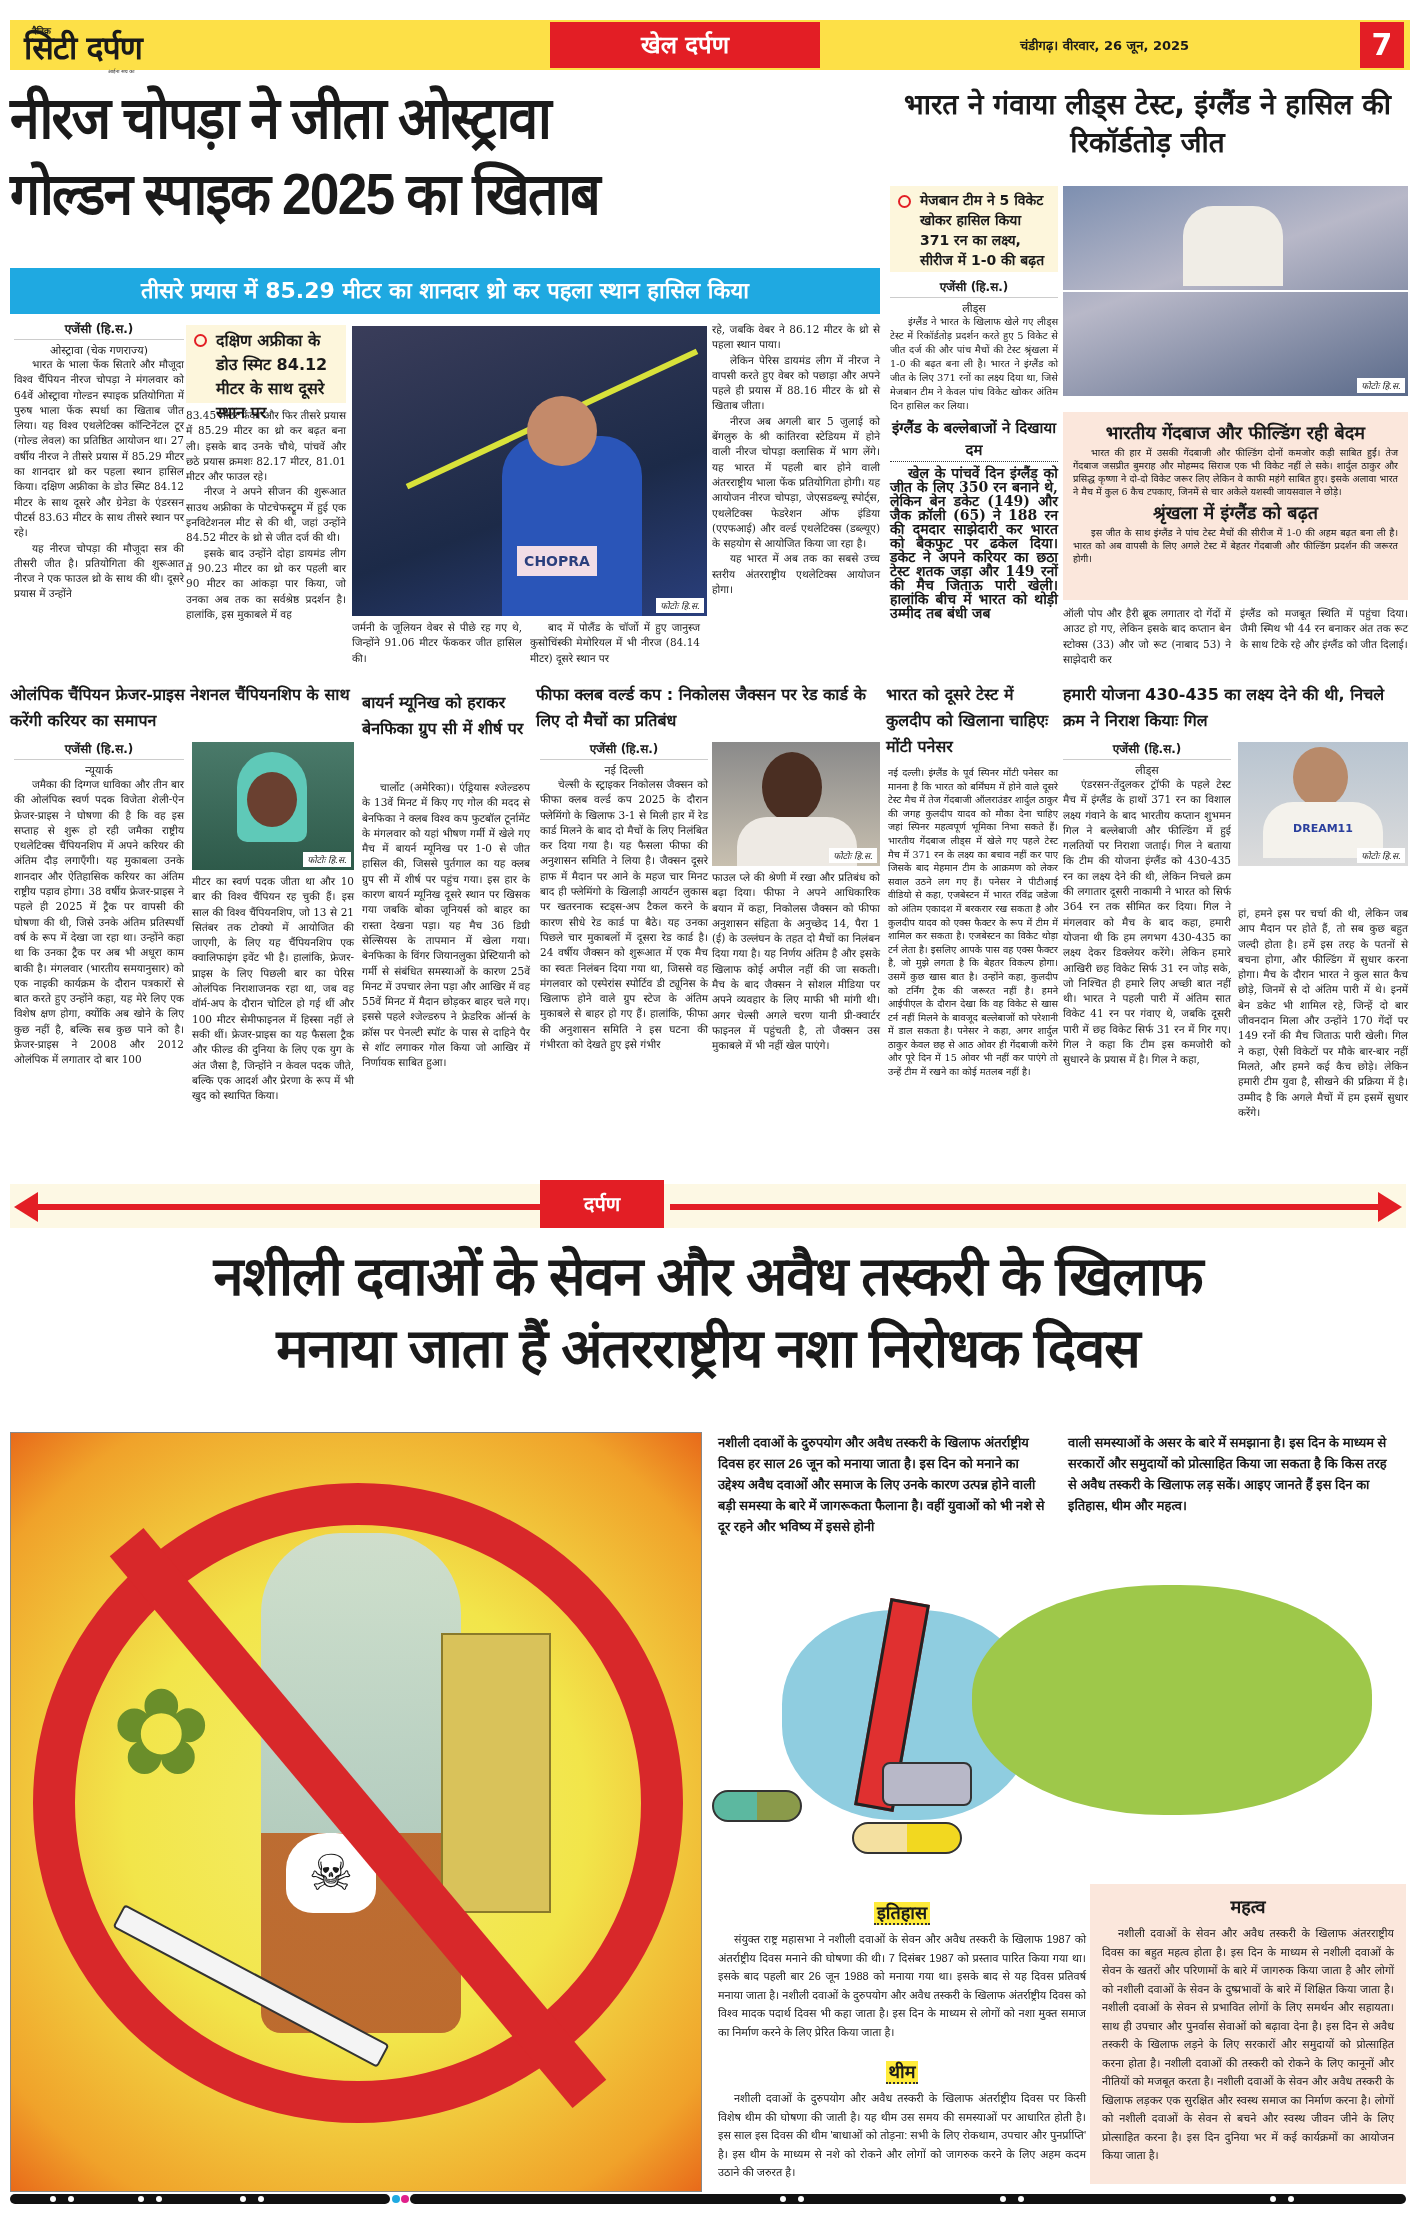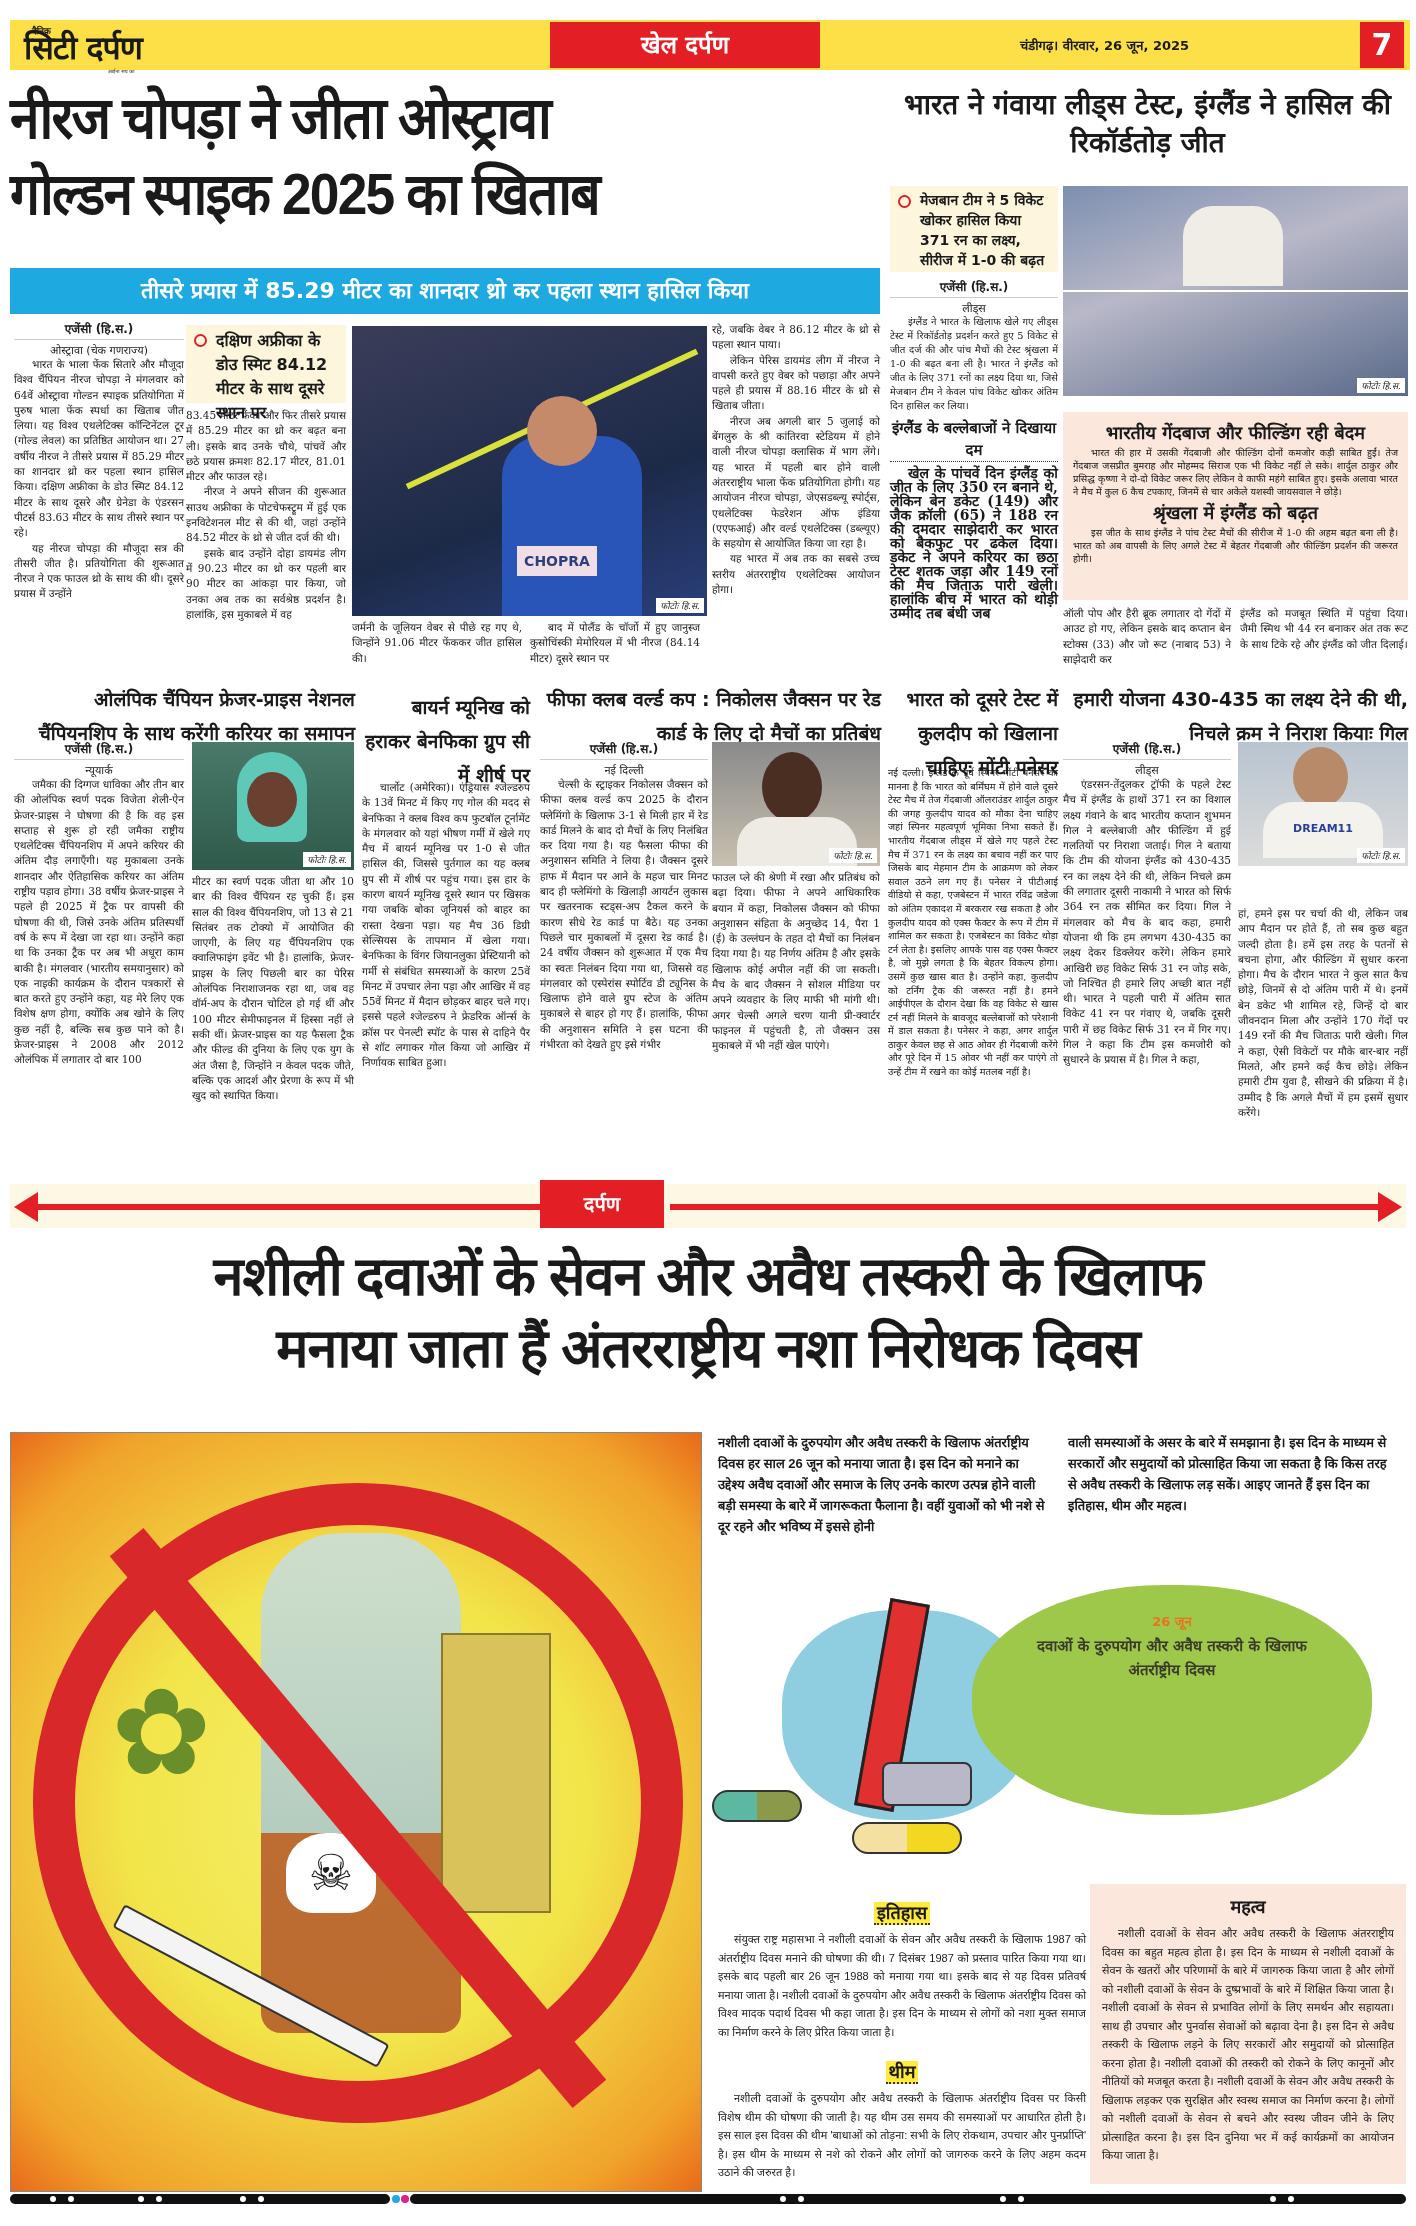--- a/index.html
+++ b/index.html
@@ -25,21 +25,21 @@
 
   .photo { background: linear-gradient(160deg, #3a3d5a, #1c2a48 60%, #2a3f7d); position: absolute; }
   .photo-cap { position: absolute; right: 3px; bottom: 3px; background: #fff; font-size: 9px; padding: 1px 4px; font-style: italic; }
 
   .right-head { left: 885px; top: 86px; width: 525px; font-size: 28px; font-weight: bold; text-align: center; line-height: 38px; }
   .sub-head { font-size: 15px; font-weight: bold; line-height: 22px; text-align: center; }
   .pink-box { background: #fbe7dc; position: absolute; padding: 6px 10px; }
   .pink-box h3 { font-size: 18px; text-align: center; margin: 2px 0; }
   .pink-box .txt { font-size: 9.5px; line-height: 13px; }
 
-  .row2-head { font-size: 19px; font-weight: bold; line-height: 34px; text-align: right; position: absolute; }
+  .row2-head { font-size: 16px; font-weight: bold; line-height: 26px; text-align: left; position: absolute; }
 
   .darpan-bar { left: 10px; top: 1184px; width: 1396px; height: 44px; background: #fdf8e4; }
   .arrow-line { position: absolute; top: 20px; height: 6px; background: #e31e25; }
   .arrow-l { position: absolute; left: 4px; top: 8px; width: 0; height: 0; border-top: 15px solid transparent; border-bottom: 15px solid transparent; border-right: 24px solid #e31e25; }
   .arrow-r { position: absolute; right: 4px; top: 8px; width: 0; height: 0; border-top: 15px solid transparent; border-bottom: 15px solid transparent; border-left: 24px solid #e31e25; }
   .darpan-tab { position: absolute; left: 530px; top: -4px; width: 124px; height: 48px; background: #e31e25; color: #fff; font-size: 20px; font-weight: bold; text-align: center; line-height: 48px; }
   .big-head2 { left: 10px; top: 1240px; width: 1396px; font-size: 54px; font-weight: bold; text-align: center; line-height: 72px; font-family: "Liberation Sans", sans-serif; letter-spacing: -1px; }
 
   .illus { left: 10px; top: 1432px; width: 692px; height: 760px; background: radial-gradient(circle at 50% 50%, #f4ee6a 0%, #f2e54a 45%, #f0a22a 85%, #e86a1a 100%); border: 1px solid #888; overflow: hidden; }
   .ban { position: absolute; left: 22px; top: 50px; width: 650px; height: 640px; border: 42px solid #d8282a; border-radius: 50%; }
@@ -248,24 +248,20 @@
 <div class="intro-col abs" style="left:718px; top:1432px;">नशीली दवाओं के दुरुपयोग और अवैध तस्करी के खिलाफ अंतर्राष्ट्रीय दिवस हर साल 26 जून को मनाया जाता है। इस दिन को मनाने का उद्देश्य अवैध दवाओं और समाज के लिए उनके कारण उत्पन्न होने वाली बड़ी समस्या के बारे में जागरूकता फैलाना है। वहीं युवाओं को भी नशे से दूर रहने और भविष्य में इससे होनी</div>
 <div class="intro-col abs" style="left:1068px; top:1432px;">वाली समस्याओं के असर के बारे में समझाना है। इस दिन के माध्यम से सरकारों और समुदायों को प्रोत्साहित किया जा सकता है कि किस तरह से अवैध तस्करी के खिलाफ लड़ सकें। आइए जानते हैं इस दिन का इतिहास, थीम और महत्व।</div>
 
 <div class="abs cartoon" style="top:1580px;">
   <div class="cloud-blue"></div>
   <div class="cloud-green"></div>
   <div class="syringe"></div>
   <div class="pill" style="left:0; top:210px; width:90px; background:linear-gradient(90deg,#5cb8a0 50%,#8a9a4a 50%);"></div>
   <div class="pill" style="left:140px; top:242px; width:110px; background:linear-gradient(90deg,#f4e0a0 50%,#f2d820 50%);"></div>
   <div class="pill" style="left:170px; top:182px; width:90px; height:44px; border-radius:8px; background:#b8b8c8;"></div>
-  <div class="cloud-text">
-    <div class="cloud-date">26 जून</div>
-    <div>दवाओं के दुरुपयोग और अवैध तस्करी के खिलाफ अंतर्राष्ट्रीय दिवस</div>
-  </div>
 </div>
 
 <div class="abs" style="left:718px; top:1900px; width:368px;">
   <div class="sec-h"><span class="hl">इतिहास</span></div>
   <div class="sec-txt">
       <p>संयुक्त राष्ट्र महासभा ने नशीली दवाओं के सेवन और अवैध तस्करी के खिलाफ 1987 को अंतर्राष्ट्रीय दिवस मनाने की घोषणा की थी। 7 दिसंबर 1987 को प्रस्ताव पारित किया गया था। इसके बाद पहली बार 26 जून 1988 को मनाया गया था। इसके बाद से यह दिवस प्रतिवर्ष मनाया जाता है। नशीली दवाओं के दुरुपयोग और अवैध तस्करी के खिलाफ अंतर्राष्ट्रीय दिवस को विश्व मादक पदार्थ दिवस भी कहा जाता है। इस दिन के माध्यम से लोगों को नशा मुक्त समाज का निर्माण करने के लिए प्रेरित किया जाता है।</p>
     </div>
   <div class="sec-h" style="margin-top:18px;"><span class="hl">थीम</span></div>
   <div class="sec-txt">
       <p>नशीली दवाओं के दुरुपयोग और अवैध तस्करी के खिलाफ अंतर्राष्ट्रीय दिवस पर किसी विशेष थीम की घोषणा की जाती है। यह थीम उस समय की समस्याओं पर आधारित होती है। इस साल इस दिवस की थीम 'बाधाओं को तोड़ना: सभी के लिए रोकथाम, उपचार और पुनर्प्राप्ति' है। इस थीम के माध्यम से नशे को रोकने और लोगों को जागरुक करने के लिए अहम कदम उठाने की जरुरत है।</p>

